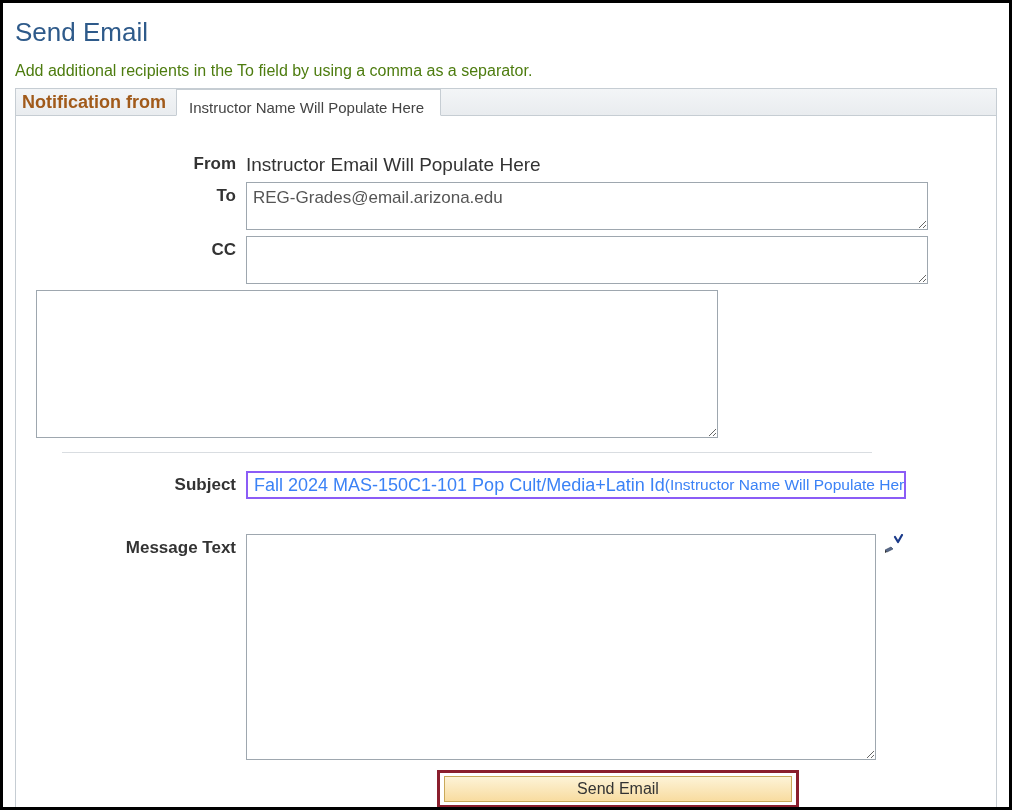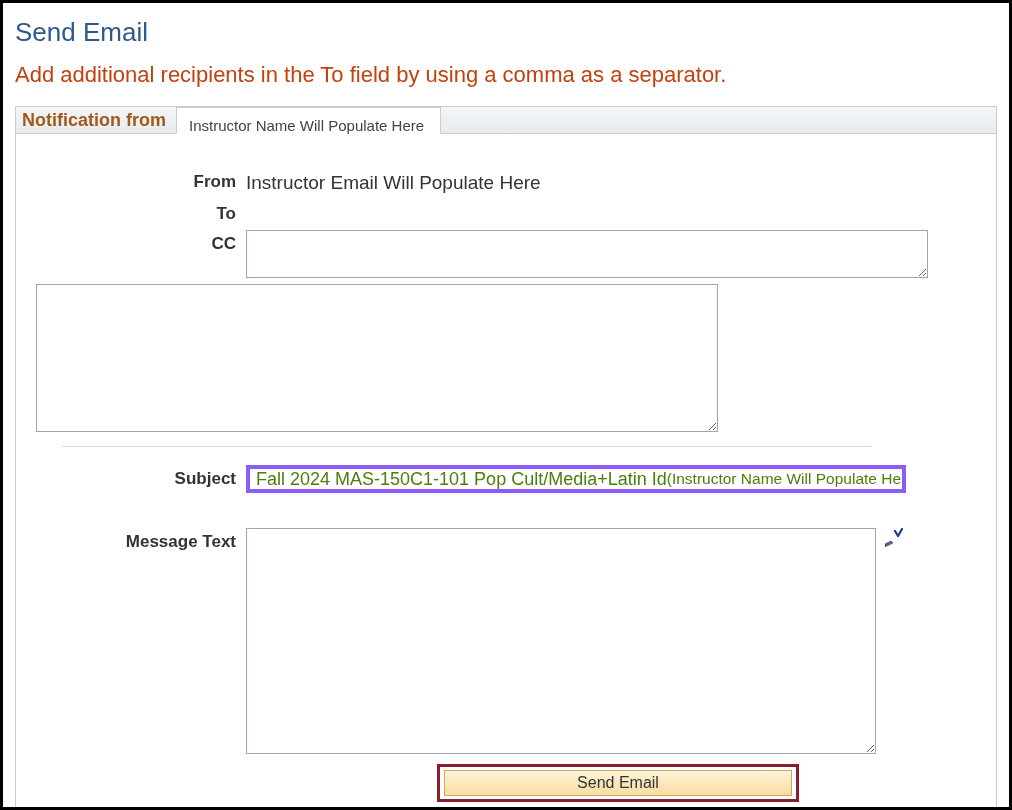--- a/index.html
+++ b/index.html
@@ -16,23 +16,23 @@
       padding: 10px 12px;
     }
     .page-title {
       color: #2e5a8a;
       font-size: 26px;
       font-weight: normal;
       margin-bottom: 14px;
       margin-top: 4px;
     }
     .instructions {
-      color: #c2410c;
-      font-size: 22px;
-      margin-bottom: 18px;
+      color: #4d7c0f;
+      font-size: 16px;
+      margin-bottom: 8px;
     }
     .tab-bar {
       display: flex;
       align-items: flex-end;
       background: linear-gradient(#f3f5f7, #e9ecef);
       border: 1px solid #c6cdd3;
       border-bottom: 1px solid #c6cdd3;
       height: 28px;
       position: relative;
     }
@@ -95,25 +95,25 @@
     .message-box { width: 630px; height: 226px; }
     .divider {
       border: none;
       border-top: 1px solid #d9dde1;
       margin: 14px 0 18px 26px;
       width: 810px;
     }
     .subject-wrap {
       display: flex;
       align-items: center;
-      border: 4px solid #8b5cf6;
+      border: 2px solid #8b5cf6;
       width: 660px;
       height: 28px;
       font-size: 18px;
-      color: #4d7c0f;
+      color: #3b82f6;
       padding: 0 6px;
       overflow: hidden;
       white-space: nowrap;
     }
     .subject-wrap .paren {
       font-size: 15.5px;
     }
     .message-row {
       display: flex;
       align-items: flex-start;
@@ -161,20 +161,21 @@
 
 <div class="form-area">
 
   <div class="form-row">
     <div class="form-label">From</div>
     <div class="form-value-static">Instructor Email Will Populate Here</div>
   </div>
 
   <div class="form-row">
     <div class="form-label">To</div>
+    <textarea class="input-box to-box" style="">REG-Grades@email.arizona.edu</textarea>
   </div>
 
   <div class="form-row">
     <div class="form-label">CC</div>
     <textarea class="input-box cc-box" style=""></textarea>
   </div>
 
   <div class="form-row">
     <textarea class="input-box bcc-box" style=""></textarea>
   </div>

